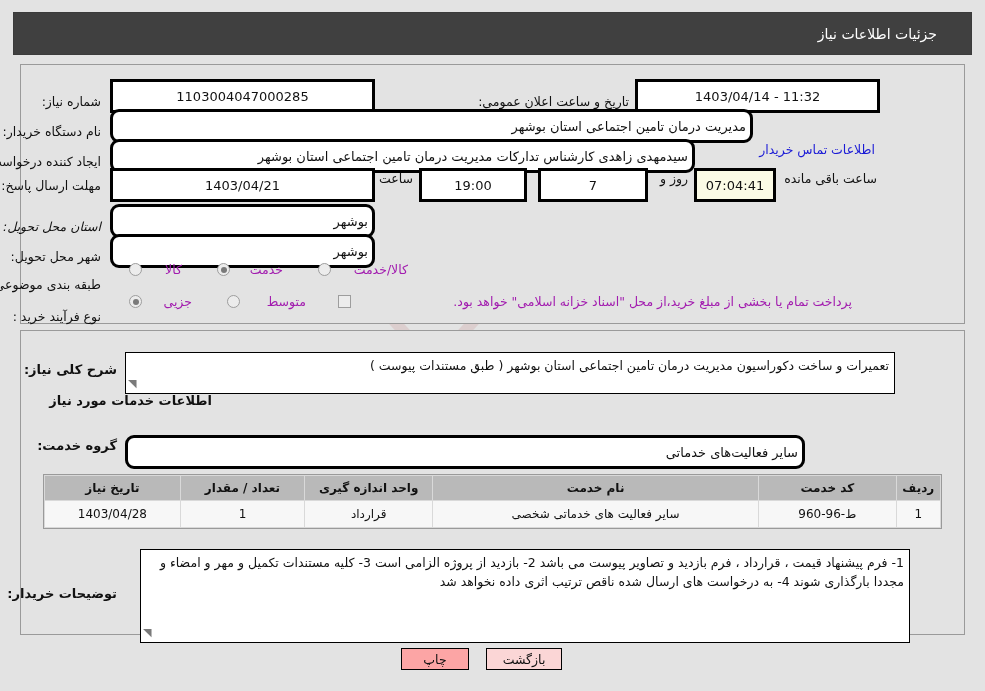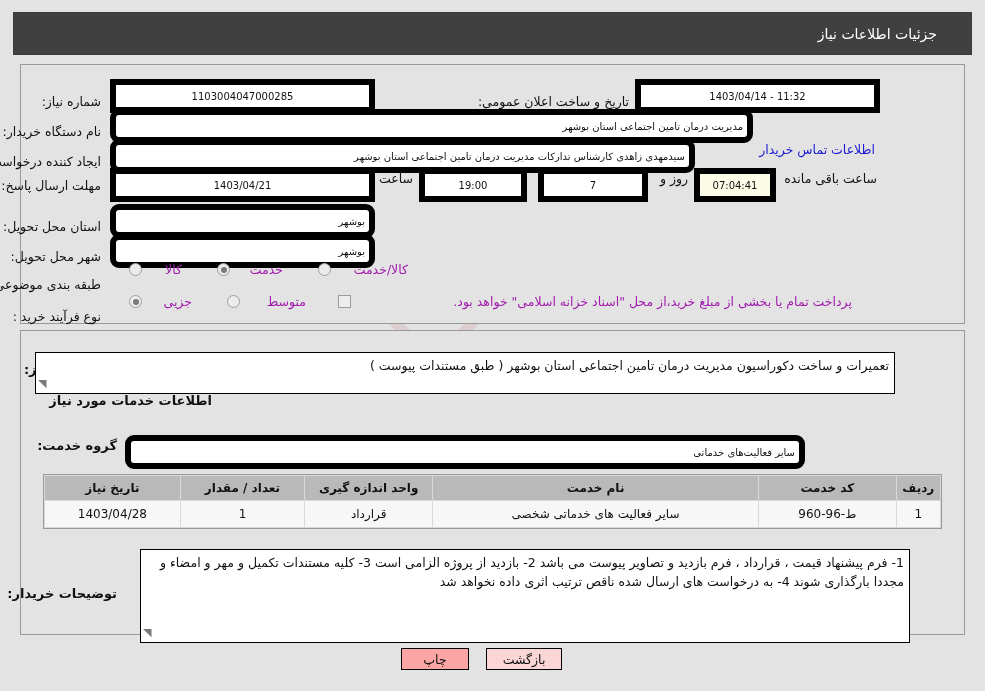--- a/index.html
+++ b/index.html
@@ -55,25 +55,25 @@
     font-size: 12.5px;
     color: #111;
     white-space: nowrap;
     text-align: right;
     margin-top: 12px;
   }
   .lbl-2l { line-height: 15px; }
 
   .fld {
     position: absolute;
-    border: 6px solid #000000;
+    border: 3px solid #000000;
     background: #ffffff;
     box-sizing: border-box;
     height: 34px;
-    font-size: 10px;
+    font-size: 13px;
     color: #111;
     display: flex;
     align-items: center;
     padding: 0 4px;
     overflow: hidden;
     white-space: nowrap;
   }
   .fld.center { justify-content: center; }
   .fld.right  { justify-content: flex-start; border-radius: 9px; }
   .fld.cream  { background: #fbfbe6; }
@@ -261,41 +261,41 @@
 
   <div class="header-bar">
     <span class="header-title">جزئیات اطلاعات نیاز</span>
   </div>
 
   <div class="panel panel-top"></div>
 
   <div class="lbl" style="top:82px; right:884px;">شماره نیاز:</div>
   <div class="fld center" style="top:79px; right:610px; width:265px;">1103004047000285</div>
 
-  <div class="lbl" style="top:82px; right:356px;">تاریخ و ساخت اعلان عمومی:</div>
+  <div class="lbl" style="top:82px; right:356px;">تاریخ و ساعت اعلان عمومی:</div>
   <div class="fld center" style="top:79px; right:105px; width:245px;">11:32 - 1403/04/14</div>
 
   <div class="lbl" style="top:112px; right:884px;">نام دستگاه خریدار:</div>
   <div class="fld right" style="top:109px; right:232px; width:643px;">مدیریت درمان تامین اجتماعی استان بوشهر</div>
 
   <div class="lbl" style="top:142px; right:884px;">ایجاد کننده درخواست:</div>
   <div class="fld right" style="top:139px; right:290px; width:585px;">سیدمهدی زاهدی کارشناس تدارکات مدیریت درمان تامین اجتماعی استان بوشهر</div>
   <div class="link-txt" style="top:142px; right:110px;">اطلاعات تماس خریدار</div>
 
   <div class="lbl lbl-2l" style="top:166px; right:884px; text-align:right;">مهلت ارسال پاسخ: تا تاریخ:</div>
   <div class="fld center" style="top:168px; right:610px; width:265px;">1403/04/21</div>
   <div class="inline-txt" style="top:171px; right:572px;">ساعت</div>
   <div class="fld center" style="top:168px; right:458px; width:108px;">19:00</div>
   <div class="fld empty" style="top:168px; right:337px; width:110px;"></div>
   <div class="inline-txt" style="top:171px; right:297px;">روز و</div>
   <div class="fld center cream" style="top:168px; right:209px; width:82px;">07:04:41</div>
   <div class="inline-txt" style="top:171px; right:108px;">ساعت باقی مانده</div>
   <div class="fld center" style="top:168px; right:337px; width:110px;">7</div>
 
-  <div class="lbl" style="top:207px; right:884px;">استان محل تحویل:</div>
+  <div class="lbl" style="top:207px; right:884px;font-style:italic;">استان محل تحویل:</div>
   <div class="fld right" style="top:204px; right:610px; width:265px;">بوشهر</div>
 
   <div class="lbl" style="top:237px; right:884px;">شهر محل تحویل:</div>
   <div class="fld right" style="top:234px; right:610px; width:265px;">بوشهر</div>
 
   <div class="lbl" style="top:265px; right:884px;">طبقه بندی موضوعی:</div>
   <div class="radio" style="top:263px; right:843px;"></div>
   <div class="radio-lbl" style="top:262px; right:803px;">کالا</div>
   <div class="radio sel" style="top:263px; right:755px;"></div>
   <div class="radio-lbl" style="top:262px; right:702px;">خدمت</div>
@@ -306,21 +306,21 @@
   <div class="radio sel" style="top:295px; right:843px;"></div>
   <div class="radio-lbl" style="top:294px; right:793px;">جزیی</div>
   <div class="radio" style="top:295px; right:745px;"></div>
   <div class="radio-lbl" style="top:294px; right:679px;">متوسط</div>
   <div class="chk" style="top:295px; right:634px;"></div>
   <div class="radio-lbl" style="top:294px; right:133px;">پرداخت تمام یا بخشی از مبلغ خرید،از محل "اسناد خزانه اسلامی" خواهد بود.</div>
 
   <div class="panel panel-mid"></div>
 
   <div class="bold-lbl" style="top:362px; right:868px;">شرح کلی نیاز:</div>
-  <div class="tarea" style="top:352px; right:90px; width:860px; height:42px;">
+  <div class="tarea" style="top:352px; right:90px; width:770px; height:42px;">
     <span>تعمیرات و ساخت دکوراسیون مدیریت درمان تامین اجتماعی استان بوشهر ( طبق مستندات پیوست )</span>
     <span class="grip">◤</span>
   </div>
 
   <div class="section-head" style="top:393px; right:773px;">اطلاعات خدمات مورد نیاز</div>
 
   <div class="bold-lbl" style="top:438px; right:868px;">گروه خدمت:</div>
   <div class="fld right" style="top:435px; right:180px; width:680px;">سایر فعالیت‌های خدماتی</div>
 
   <div class="tbl-wrap">

